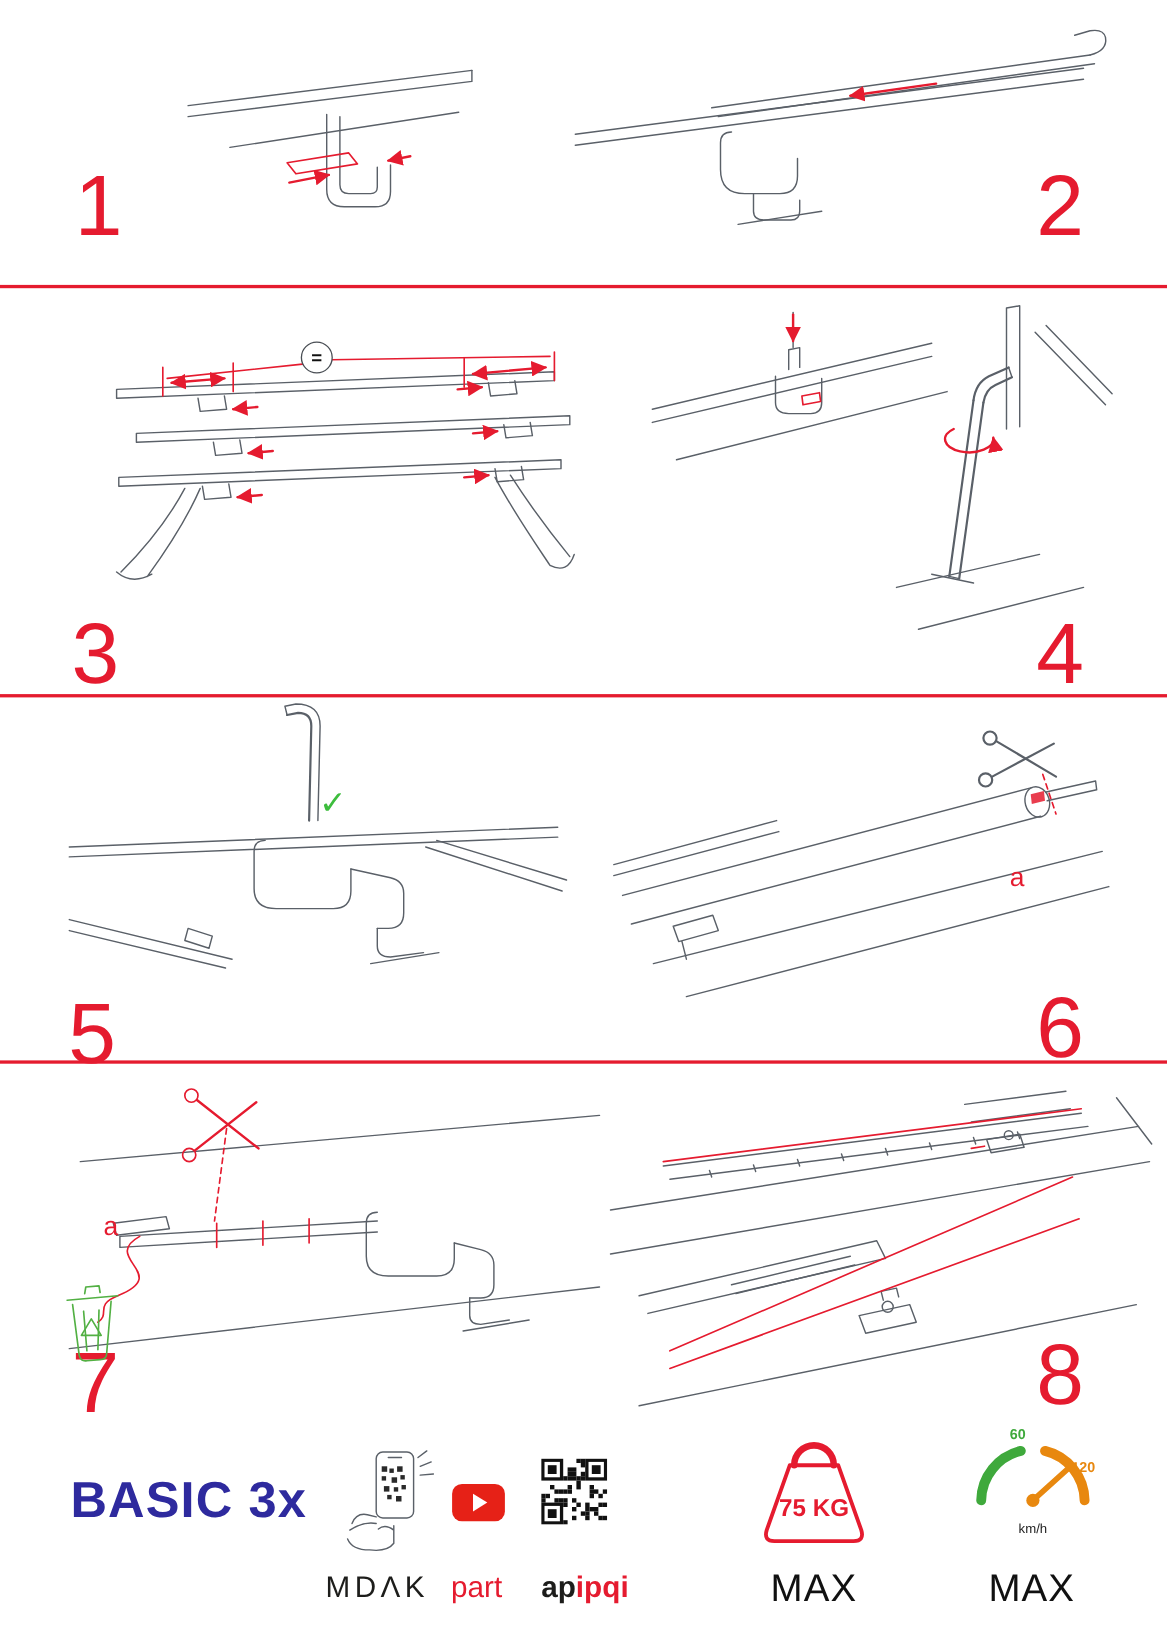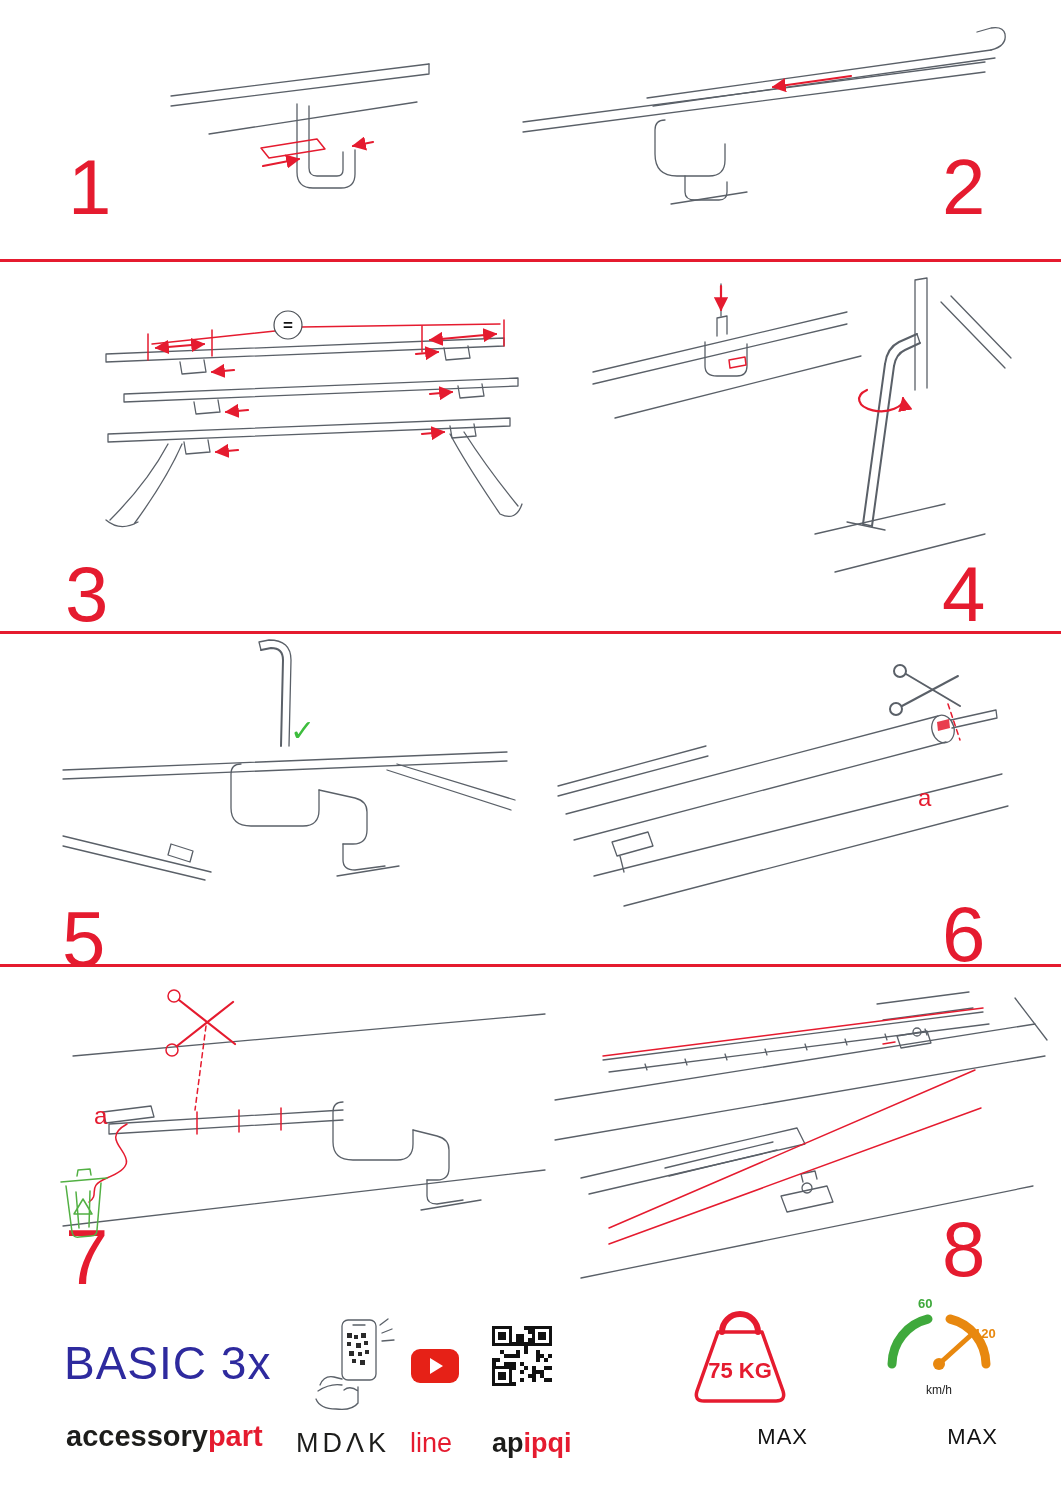--- a/index.html
+++ b/index.html
@@ -16,25 +16,25 @@
   .step-number{position:absolute;font-size:78px;line-height:1;color:var(--accent-red);font-weight:400}
   .illus{position:absolute}
   .illus .g{stroke:var(--line-gray);stroke-width:1.3;fill:none;stroke-linecap:round;stroke-linejoin:round}
   .illus .g2{stroke:var(--line-gray);stroke-width:2;fill:none;stroke-linecap:round;stroke-linejoin:round}
   .illus .r{stroke:var(--accent-red);stroke-width:1.5;fill:none;stroke-linecap:round;stroke-linejoin:round}
   .illus .rt{stroke:var(--accent-red);stroke-width:2.2;fill:none;stroke-linecap:round}
   .illus .dash{stroke-dasharray:5 4}
   .illus .grn{stroke:var(--eco-green);stroke-width:1.5;fill:none;stroke-linecap:round;stroke-linejoin:round}
   .annot-a{position:absolute;color:var(--accent-red);font-size:24px;line-height:1}
   .check{position:absolute;color:var(--check-green);font-size:30px;font-weight:700;line-height:1}
-  .brand-title{position:absolute;font-size:46px;font-weight:400;letter-spacing:1px;color:var(--brand-blue)}
+  .brand-title{position:absolute;font-size:46px;font-weight:700;letter-spacing:1px;color:var(--brand-blue)}
   .brand-sub{position:absolute;font-size:29px;font-weight:700;color:var(--ink)}
   .brand-sub .red{color:var(--accent-red)}
   .logo-text{position:absolute;font-size:27px;color:var(--ink)}
-  .footer-label{position:absolute;font-size:22px;letter-spacing:1px;color:#111;text-align:right}
+  .footer-label{position:absolute;font-size:35px;letter-spacing:1px;color:#111;text-align:center}
 </style>
 </head>
 <body>
 
 <div class="page">
 
   <svg width="0" height="0" style="position:absolute" aria-hidden="true">
     <defs>
       <marker id="arR" viewBox="0 0 10 10" refX="9" refY="5" markerWidth="6.5" markerHeight="6.5" orient="auto-start-reverse">
         <path d="M0,0 L10,5 L0,10 Z" fill="#e51b2f"></path>
@@ -211,21 +211,20 @@
       <circle class="g" cx="262" cy="206" r="5"></circle>
       <path class="g" d="M258,200 L256,192 L270,189 L272,197"></path>
     </g>
     <g>
       <path class="r" d="M64,246 L430,88"></path>
       <path class="r" d="M64,262 L436,126"></path>
     </g>
   </svg>
 
   <div class="brand-title" style="left:64px;top:1336px">BASIC 3x</div>
-  <div class="brand-sub" style="left:66px;top:1420px"><span>accessory</span><span class="red">part</span></div>
 
   <svg class="illus" style="left:312px;top:1315px" width="88" height="96" viewBox="0 0 88 96">
     <rect class="g" x="30" y="5" width="34" height="60" rx="6"></rect>
     <path class="g" d="M41,10 L53,10"></path>
     <g fill="#2a2a2a">
       <rect x="35" y="18" width="5" height="5"></rect>
         <rect x="42" y="20" width="4" height="4"></rect>
       <rect x="49" y="18" width="5" height="5"></rect>
         <rect x="35" y="27" width="4" height="4"></rect>
       <rect x="44" y="28" width="5" height="5"></rect>
@@ -238,21 +237,21 @@
     </g>
     <path class="g" d="M68,10 L76,4 M70,18 L80,14 M70,26 L82,25"></path>
     <path class="g" d="M8,70 Q12,60 22,62 L30,64 M6,76 Q18,68 30,70 M4,84 Q8,94 24,94 Q40,96 46,88 L46,72 M46,76 Q38,70 32,75"></path>
   </svg>
   <div class="logo-text" style="left:296px;top:1428px;letter-spacing:4px;font-weight:400">MDΛK</div>
 
   <svg class="illus" style="left:410px;top:1348px" width="50" height="36" viewBox="0 0 50 36">
     <rect x="1" y="1" width="48" height="34" rx="9" fill="var(--youtube-red)"></rect>
     <path d="M20,10 L33,18 L20,26 Z" fill="#fff"></path>
   </svg>
-  <div class="logo-text" style="left:410px;top:1428px;color:var(--accent-red)">line</div>
+  <div class="logo-text" style="left:410px;top:1428px;color:var(--accent-red)">part</div>
 
   <svg class="illus" style="left:492px;top:1326px" width="60" height="60" viewBox="0 0 60 60">
     <g fill="#111">
         <rect x="32" y="0" width="4" height="4"></rect>
         <rect x="36" y="0" width="4" height="4"></rect>
         <rect x="36" y="4" width="4" height="4"></rect>
         <rect x="24" y="8" width="4" height="4"></rect>
         <rect x="28" y="8" width="4" height="4"></rect>
         <rect x="24" y="12" width="4" height="4"></rect>
         <rect x="28" y="12" width="4" height="4"></rect>

